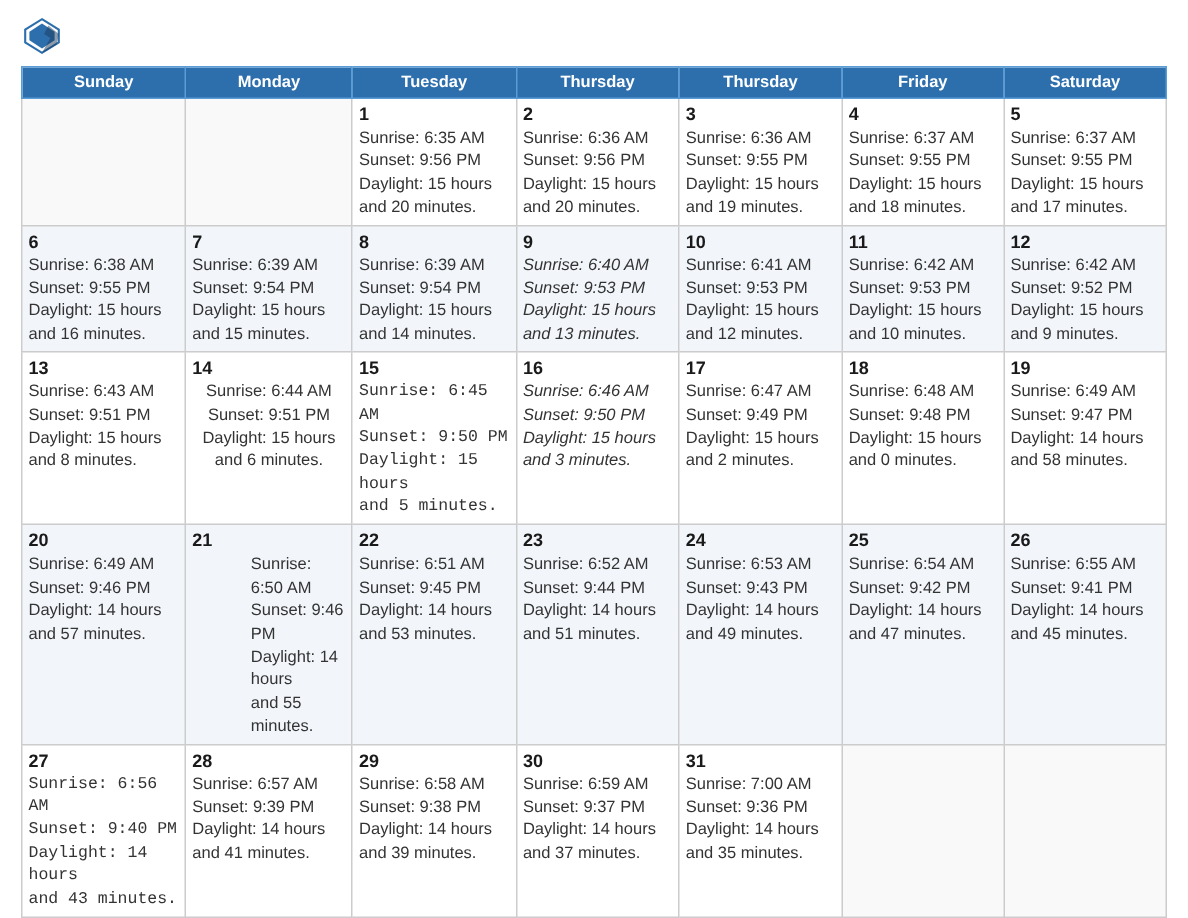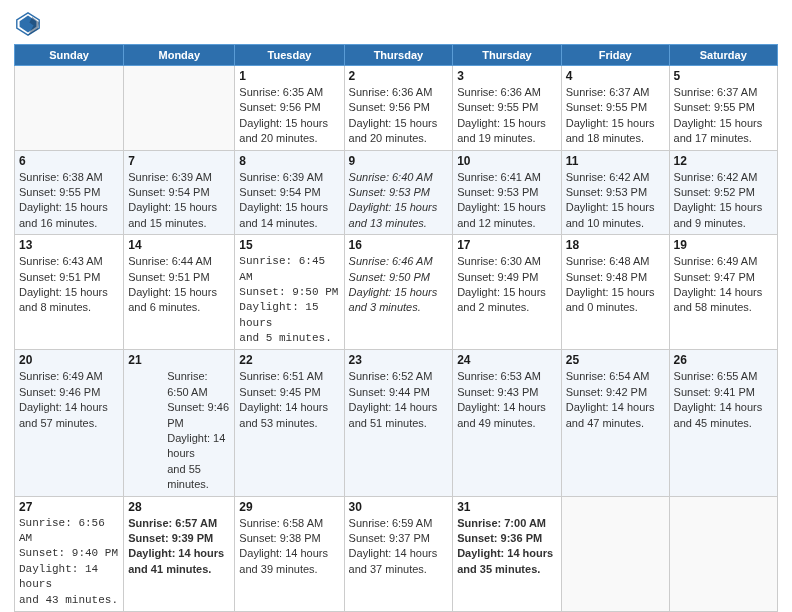--- a/index.html
+++ b/index.html
@@ -222,42 +222,42 @@
         <tr>
           <td>
             <span class="day-num">13</span>
             <div class="day-info" style="white-space: pre-line;">Sunrise: 6:43 AM
 Sunset: 9:51 PM
 Daylight: 15 hours
 and 8 minutes.</div>
           </td>
           <td>
             <span class="day-num">14</span>
-            <div class="day-info" style="white-space: pre-line;">Sunrise: 6:44 AM
+            <div class="day-info" style="white-space: pre-line; text-align: center;">Sunrise: 6:44 AM
 Sunset: 9:51 PM
 Daylight: 15 hours
 and 6 minutes.</div>
           </td>
           <td>
             <span class="day-num">15</span>
             <div class="day-info" style="white-space: pre-line; font-family: Liberation Mono, monospace;">Sunrise: 6:45 AM
 Sunset: 9:50 PM
 Daylight: 15 hours
 and 5 minutes.</div>
           </td>
           <td>
             <span class="day-num">16</span>
             <div class="day-info" style="white-space: pre-line; font-style: italic;">Sunrise: 6:46 AM
 Sunset: 9:50 PM
 Daylight: 15 hours
 and 3 minutes.</div>
           </td>
           <td>
             <span class="day-num">17</span>
-            <div class="day-info" style="white-space: pre-line;">Sunrise: 6:30 AM
+            <div class="day-info" style="white-space: pre-line;">Sunrise: 6:47 AM
 Sunset: 9:49 PM
 Daylight: 15 hours
 and 2 minutes.</div>
           </td>
           <td>
             <span class="day-num">18</span>
             <div class="day-info" style="white-space: pre-line;">Sunrise: 6:48 AM
 Sunset: 9:48 PM
 Daylight: 15 hours
 and 0 minutes.</div>
@@ -324,42 +324,42 @@
         <tr>
           <td>
             <span class="day-num">27</span>
             <div class="day-info" style="white-space: pre-line; font-family: Liberation Mono, monospace;">Sunrise: 6:56 AM
 Sunset: 9:40 PM
 Daylight: 14 hours
 and 43 minutes.</div>
           </td>
           <td>
             <span class="day-num">28</span>
-            <div class="day-info" style="white-space: pre-line; font-weight: bold;">Sunrise: 6:57 AM
+            <div class="day-info" style="white-space: pre-line;">Sunrise: 6:57 AM
 Sunset: 9:39 PM
 Daylight: 14 hours
 and 41 minutes.</div>
           </td>
           <td>
             <span class="day-num">29</span>
             <div class="day-info" style="white-space: pre-line;">Sunrise: 6:58 AM
 Sunset: 9:38 PM
 Daylight: 14 hours
 and 39 minutes.</div>
           </td>
           <td>
             <span class="day-num">30</span>
             <div class="day-info" style="white-space: pre-line;">Sunrise: 6:59 AM
 Sunset: 9:37 PM
 Daylight: 14 hours
 and 37 minutes.</div>
           </td>
           <td>
             <span class="day-num">31</span>
-            <div class="day-info" style="white-space: pre-line; font-weight: bold;">Sunrise: 7:00 AM
+            <div class="day-info" style="white-space: pre-line;">Sunrise: 7:00 AM
 Sunset: 9:36 PM
 Daylight: 14 hours
 and 35 minutes.</div>
           </td>
           <td class="empty"></td>
           <td class="empty"></td>
         </tr>
       </tbody>
   </table>
 </div>

